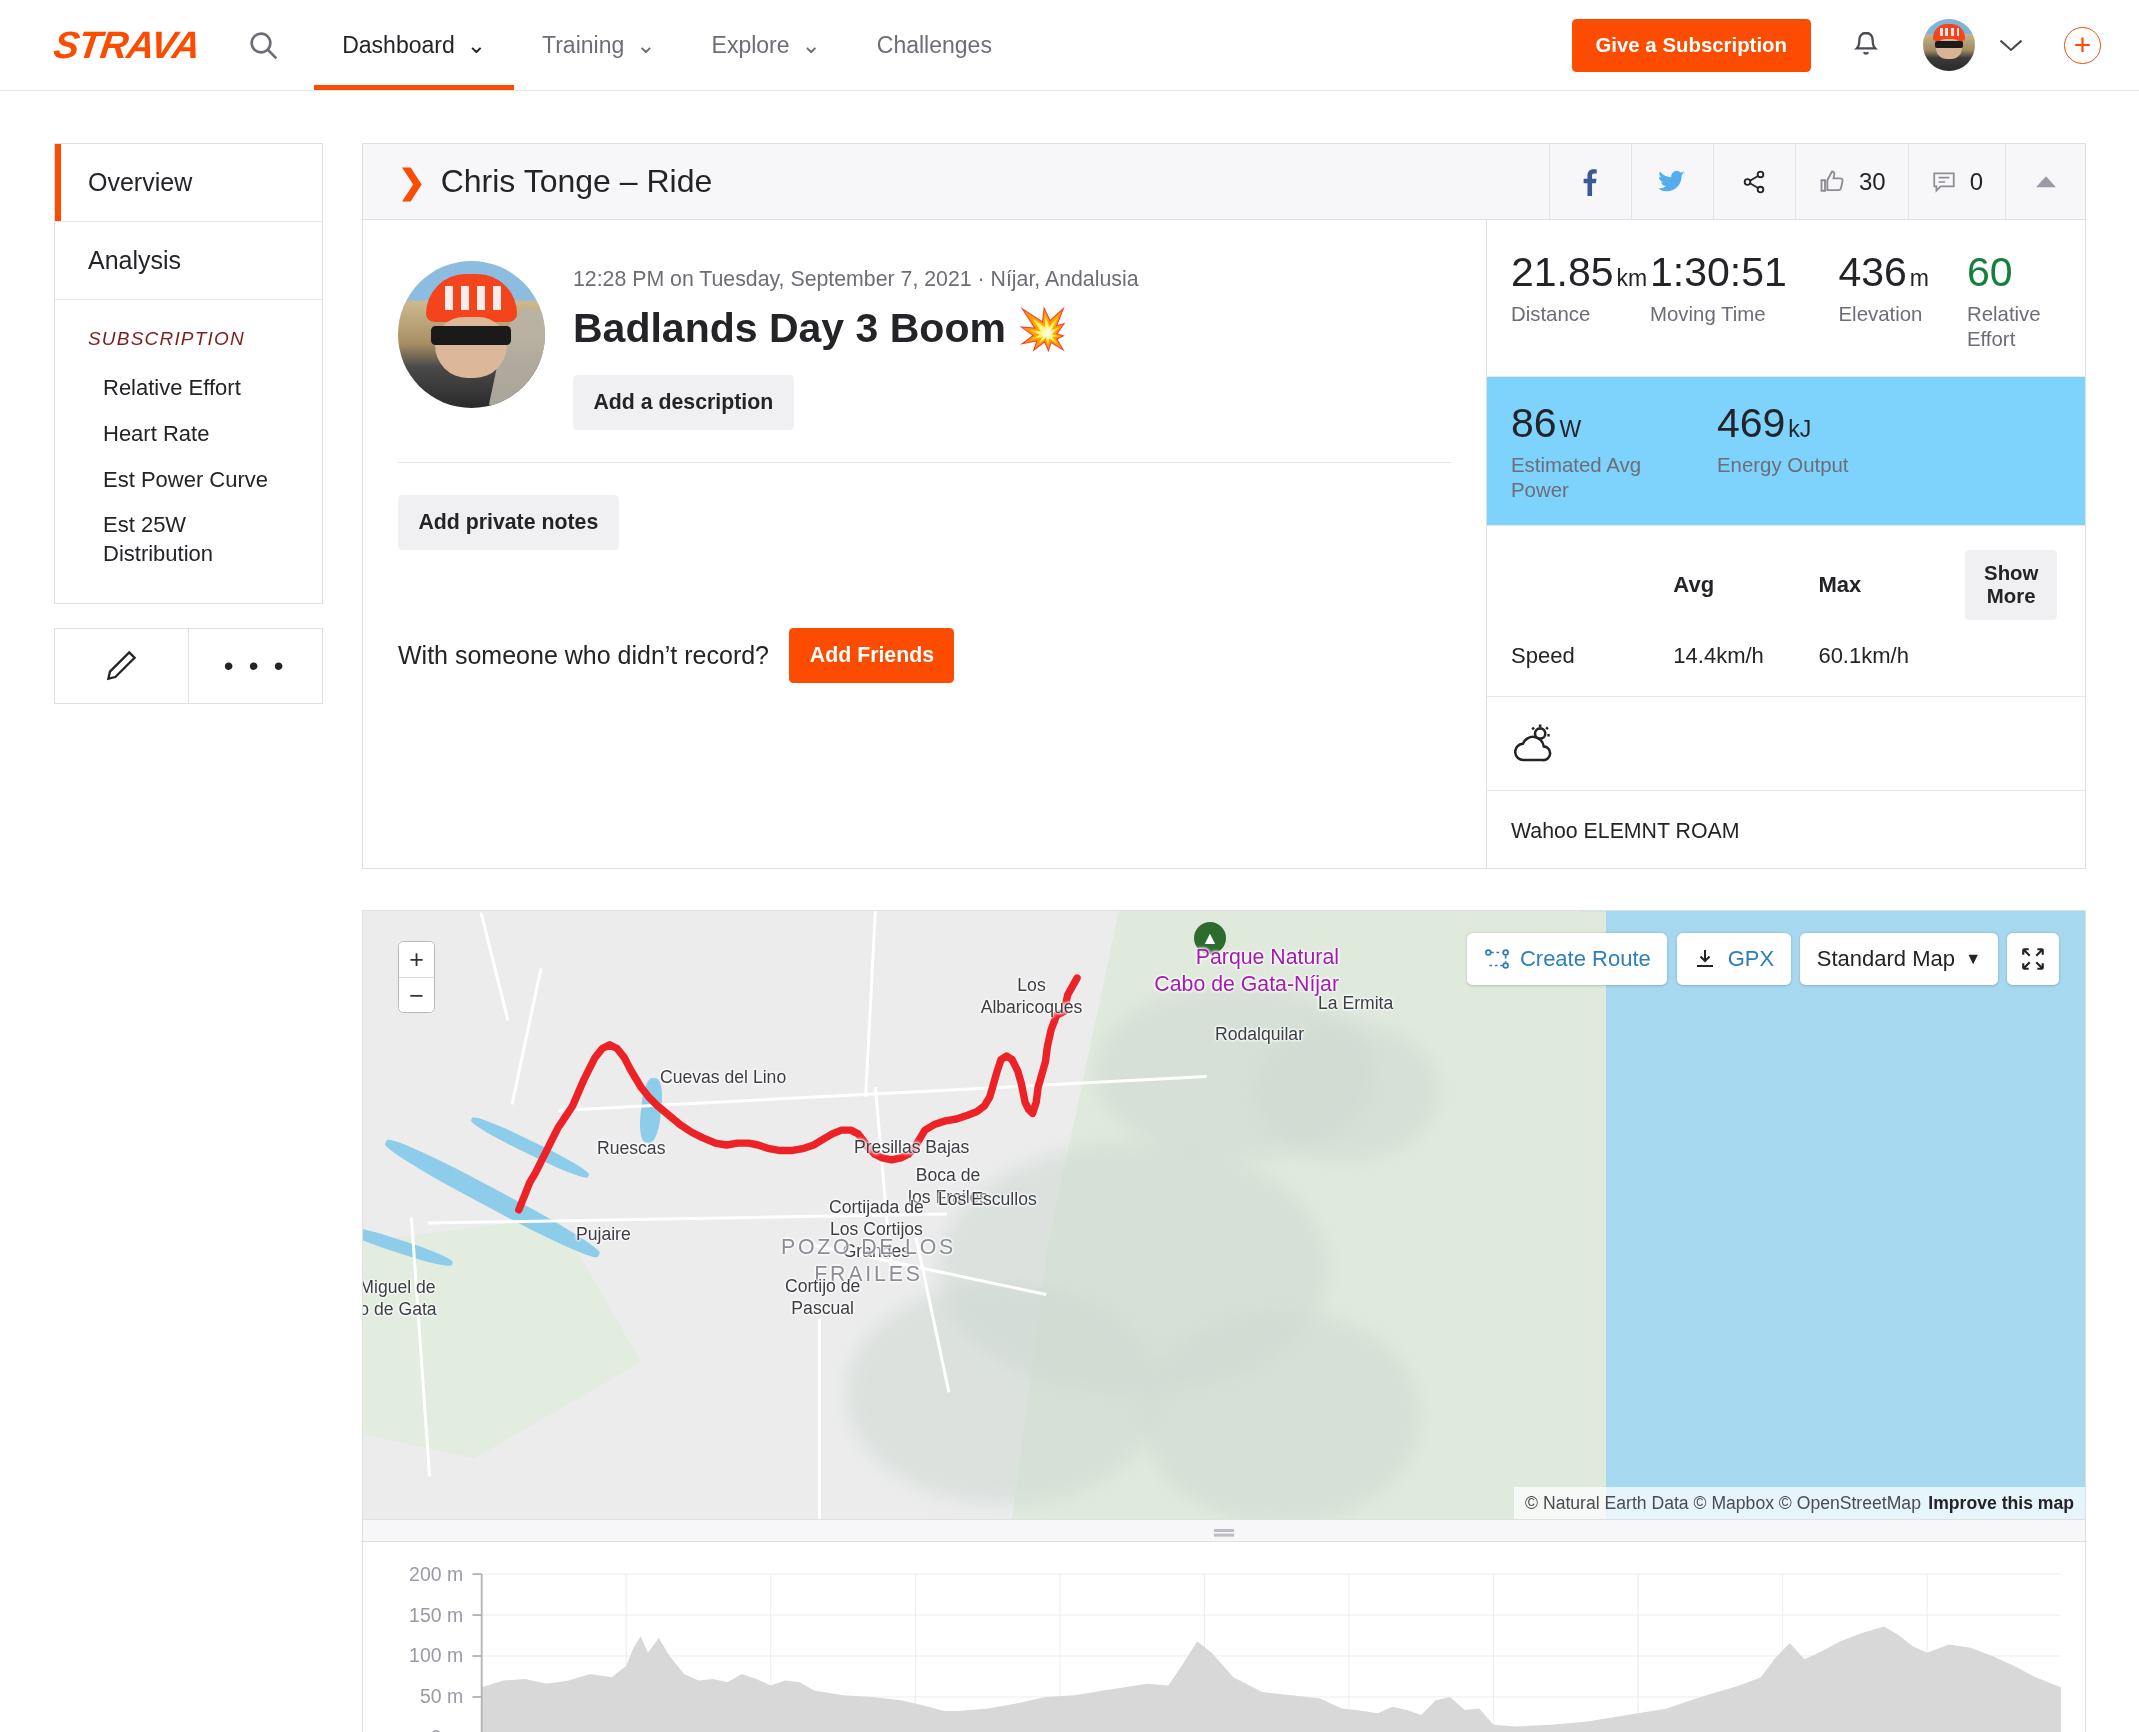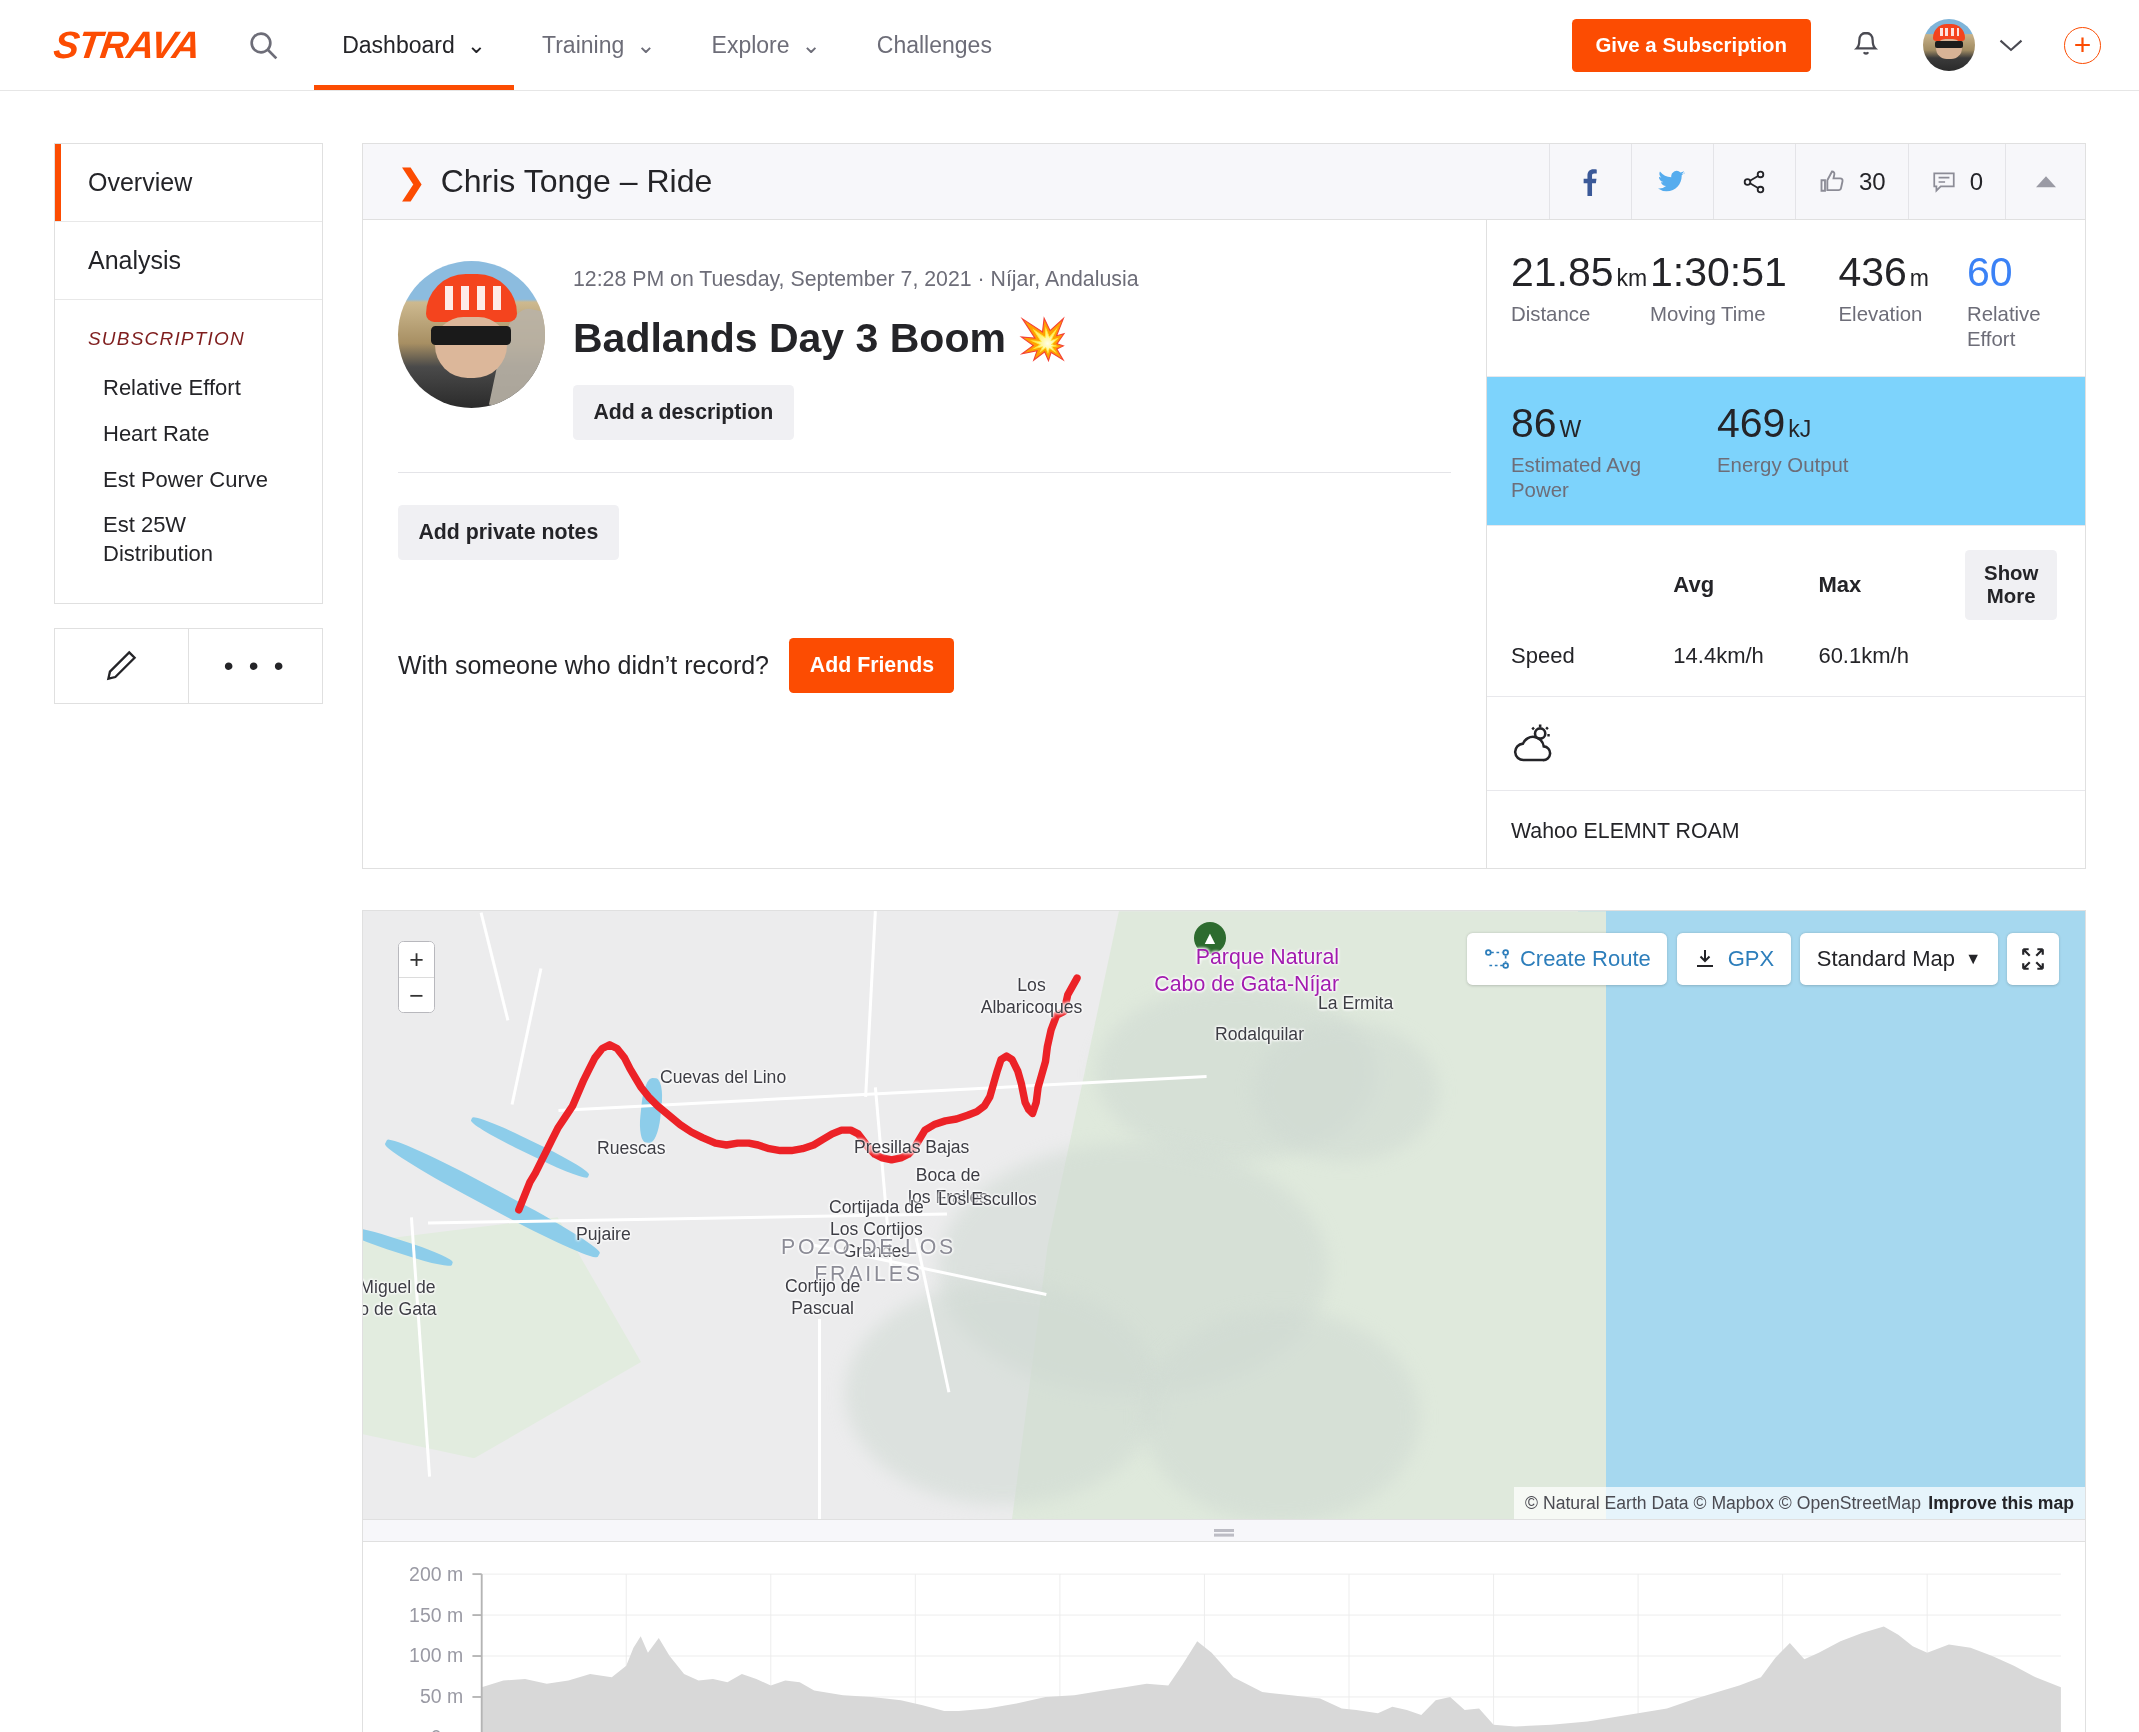--- a/index.html
+++ b/index.html
@@ -170,21 +170,21 @@
     position: absolute; left: 33px; top: 65px; width: 80px; height: 18.6px;
     background: #1a1a1a; border-radius: 4.6px;
   }
   .avatar-lg .road {
     position:absolute; right:-5.6px; top: 48px; width: 52px; height: 102px;
     background: #b9b2a6; transform: rotate(12deg); border-radius: 40% 0 0 0;
     opacity:.9;
   }
   .act-when { font-size: 21.3px; color: #6d6d78; margin-top: 5.6px; }
   .act-name {
-    font-size: 41px; font-weight: 700; color: #242428; margin-top: 23px;
+    font-size: 41px; font-weight: 700; color: #242428; margin-top: 13px;
     display: flex; align-items: center; gap: 11px;
   }
   .btn-grey {
     background: #f0f0f3; border: none; border-radius: 4.6px;
     font-size: 21.3px; font-weight: 700; color: #242428;
     padding: 15px 20.4px; cursor: pointer; margin-top: 22px;
     font-family: "Liberation Sans", sans-serif;
   }
   .divider { border-top: 0.9px solid #e4e4e8; margin: 32px 0 0 0; }
   .notes-row { margin-top: 32px; }
@@ -200,21 +200,21 @@
 
   
   .stats-primary { display: flex; padding: 32px 0 24px 0; }
   .stat { padding-left: 24px; }
   .stat .v { font-size: 41px; color: #242428; font-weight: 300; line-height: 1; white-space: nowrap; }
   .stat .v .u { font-size: 23px; margin-left: 2.8px; }
   .stat .l { font-size: 20.4px; color: #6d6d78; margin-top: 9.3px; line-height: 1.22; }
   .stat.d { width: 139px; }
   .stat.t { width: 202px; }
   .stat.e { width: 137px; }
-  .stat.r .v { color: #3b82f6; }
+  .stat.r .v { color: #15803d; }
   .stats-secondary {
     display: flex; background: #7dd3fc; border-top: 0.9px solid #e8e8ec;
     border-bottom: 0.9px solid #e8e8ec; padding: 26px 0 22px 0;
   }
   .stats-secondary .stat.p { width: 206px; }
 
   .table-wrap { padding: 24px 28px 20.4px 24px; }
   .stat-table { width: 100%; border-collapse: collapse; }
   .stat-table th {
     text-align: left; font-size: 22px; font-weight: 700; color: #242428;

